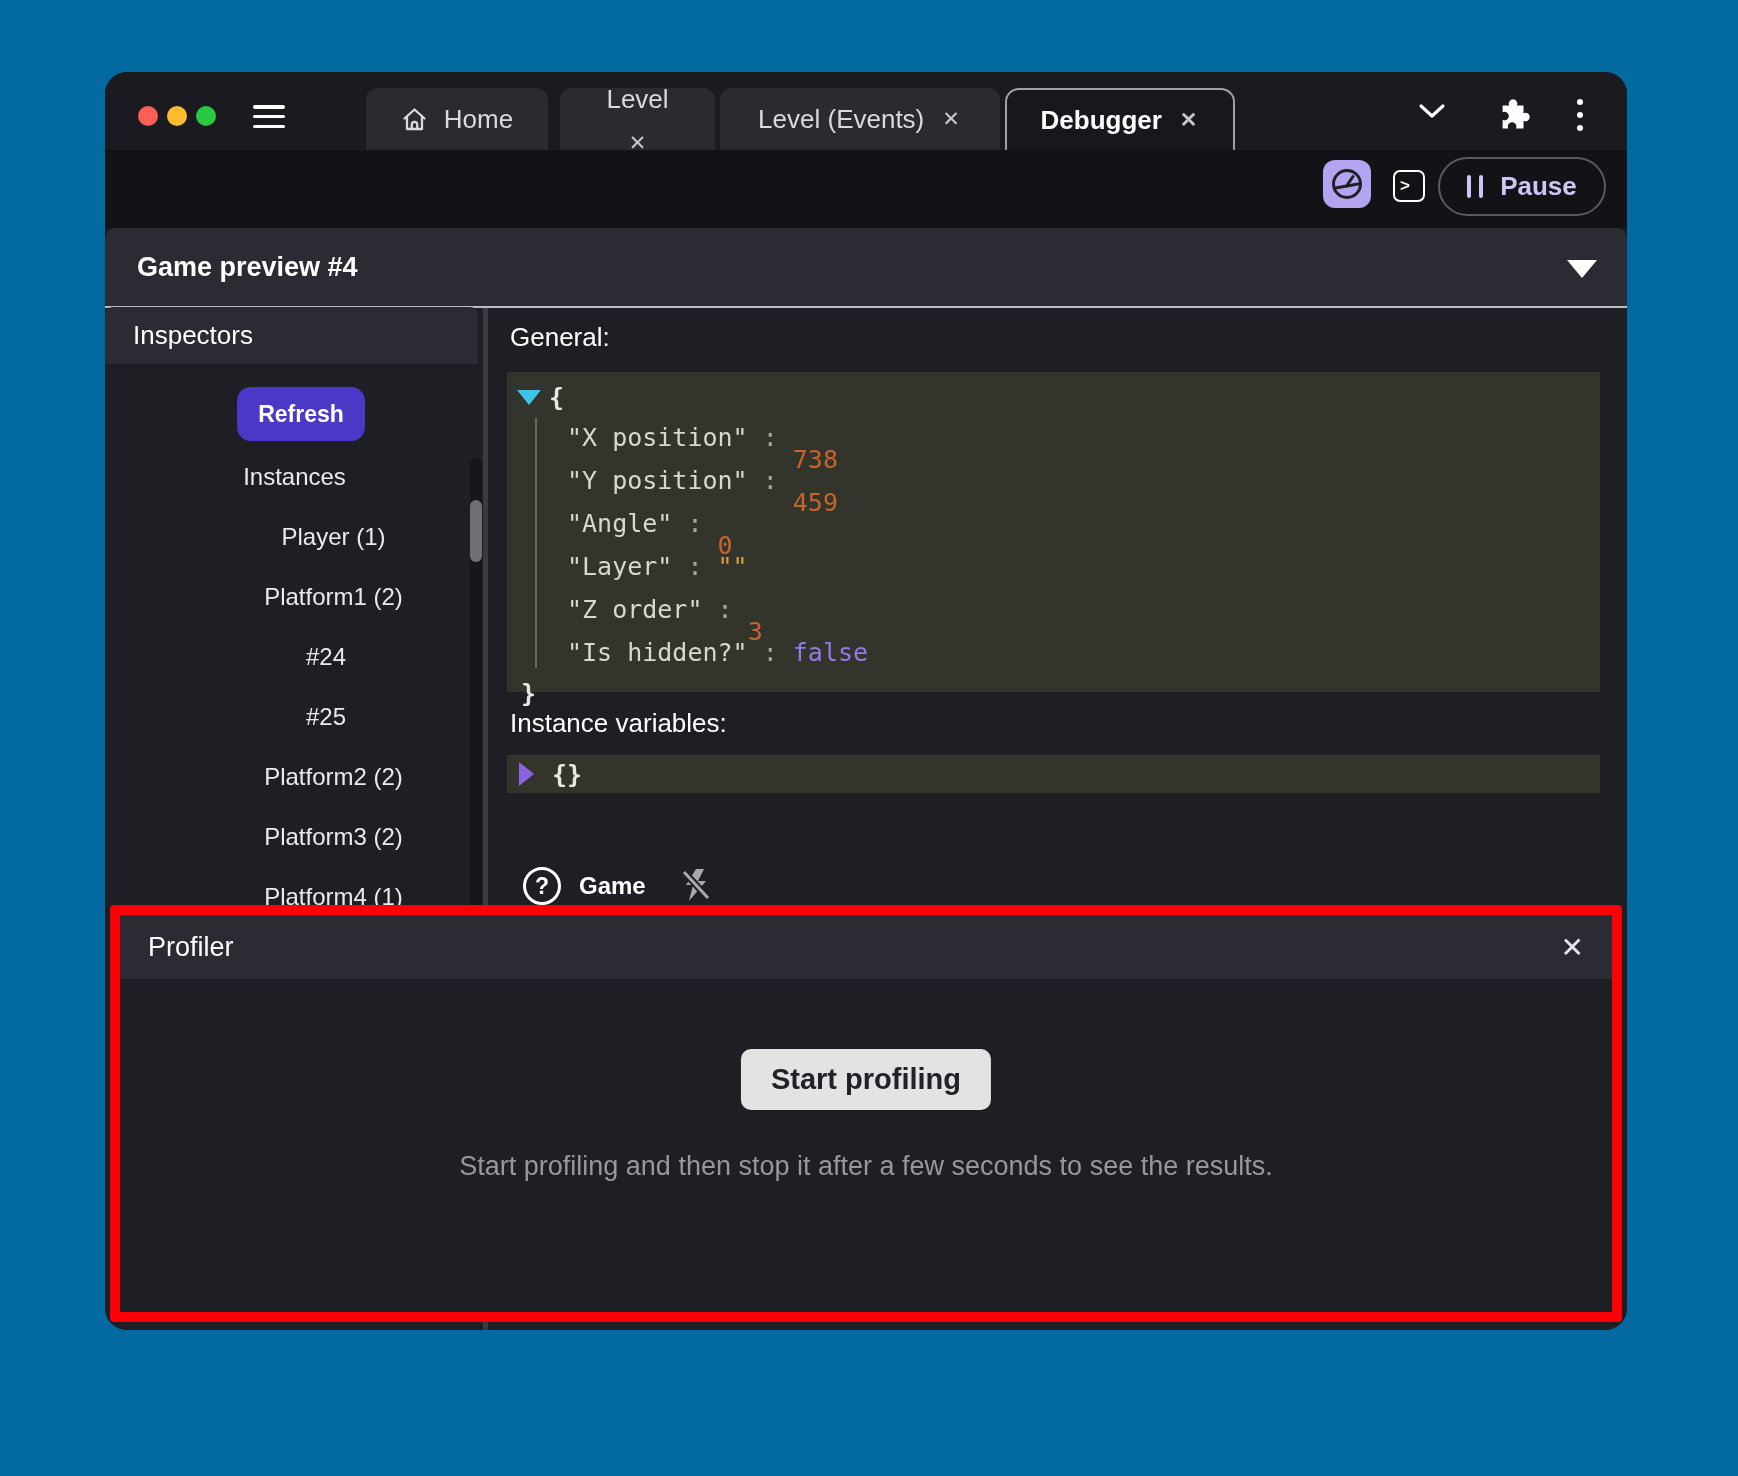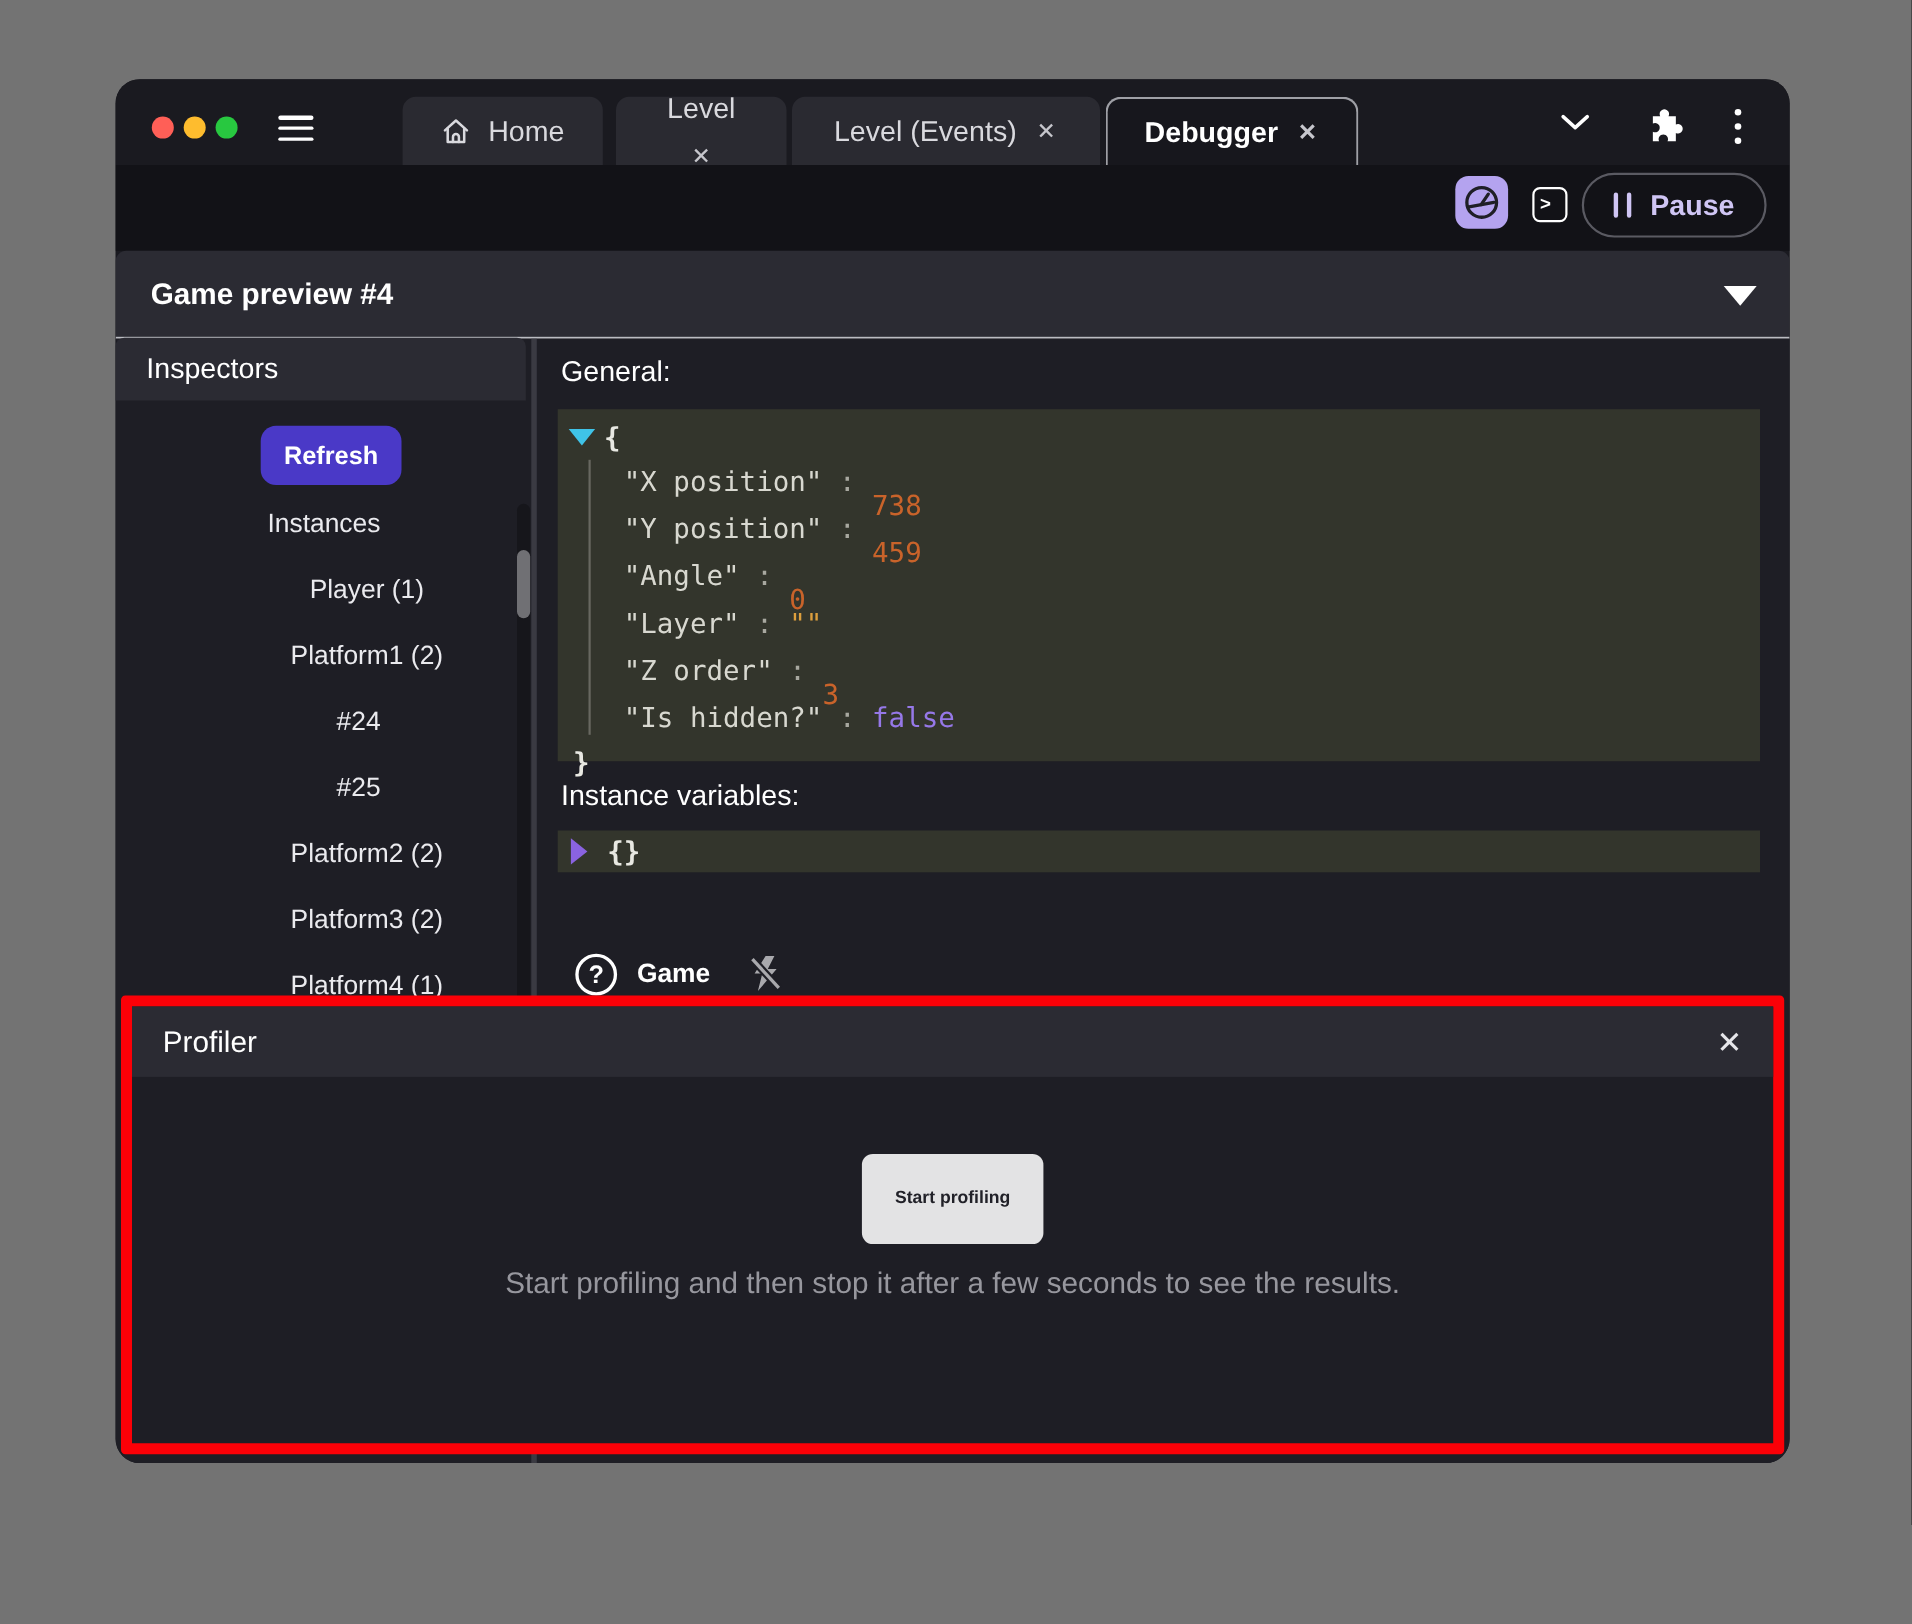--- a/index.html
+++ b/index.html
@@ -1,18 +1,18 @@
 <!DOCTYPE html>
 <html><head>
 <meta charset="utf-8">
 <style>
   * { margin:0; padding:0; box-sizing:border-box; }
   html,body { background:#000; }
   .stage {
-    position:relative; width:1738px; height:1476px; background:#737373;
+    position:relative; width:1738px; height:1476px; background:#0369a1;
     font-family:"Liberation Sans", sans-serif; overflow:hidden;
   }
   .window {
     position:absolute; left:105px; top:72px; width:1522px; height:1258px;
     background:#1a1a20; border-radius:22px; overflow:hidden;
   }
 
   
   .titlebar { position:absolute; left:0; top:0; width:100%; height:78px; background:#1a1a20; }
   .lights { position:absolute; left:33px; top:34px; display:flex; gap:9px; }
@@ -101,22 +101,22 @@
   .help-label { color:#fff; font-weight:bold; font-size:24px; cursor:pointer; }
   .flash-off { margin-left:18px; cursor:pointer; }
 
   
   .profiler { position:absolute; left:5px; top:833px; width:1512px; height:417px; background:#1e1e25;
               border:10px solid #fb0007; border-radius:4px; z-index:5; }
   .profiler-hdr { height:64px; background:#2b2b33; display:flex; align-items:center; justify-content:space-between; padding:0 28px; }
   .profiler-title { color:#fff; font-size:27px; }
   .profiler-close { color:#e6e6ea; font-size:28px; cursor:pointer; background:none; border:none; font-family:inherit; }
   .profiler-body { position:relative; height:333px; }
-  .start-btn { position:absolute; left:50%; transform:translateX(-50%); top:70px; padding:32px 30px; background:#e3e3e4;
-               border:none; border-radius:10px; color:#212128; font-weight:bold; font-size:16px; cursor:pointer; font-family:inherit; }
+  .start-btn { position:absolute; left:50%; transform:translateX(-50%); top:70px; padding:14px 30px; background:#e3e3e4;
+               border:none; border-radius:10px; color:#212128; font-weight:bold; font-size:29px; cursor:pointer; font-family:inherit; }
   .profiler-msg { position:absolute; top:172px; width:100%; text-align:center; color:#97979e; font-size:27px; }
 </style>
 </head>
 <body>
 
 <div class="stage">
   <div class="window">
 
     <div class="titlebar">
       <div class="lights">

